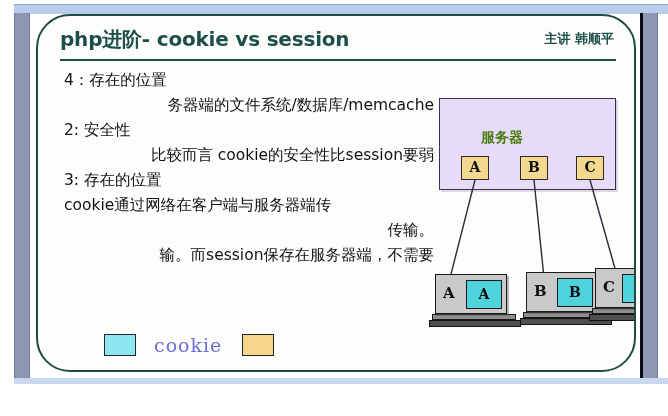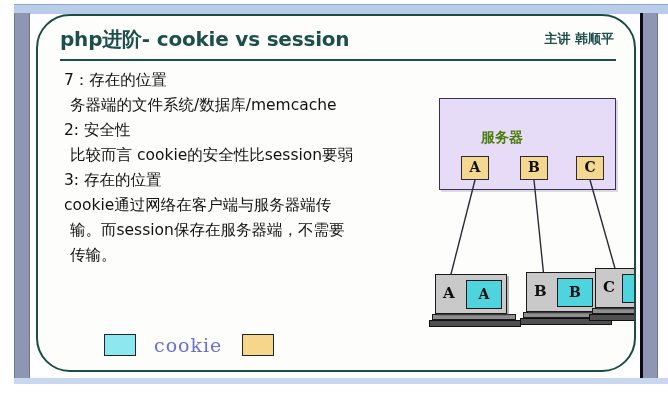--- a/index.html
+++ b/index.html
@@ -107,21 +107,21 @@
     left: 26px; top: 52px;
     width: 370px;
   }
   .line {
     font-family: "DejaVu Sans", sans-serif;
     font-size: 15.5px;
     color: #111111;
     line-height: 25px;
     white-space: nowrap;
   }
-  .line.indent { padding-left: 6px; }
+  .line.indent { padding-left: 6px; text-align: right; }
 
   
   .legend {
     position: absolute;
     left: 30px; top: 312px;
     width: 320px; height: 34px;
   }
   .legend-swatch {
     position: absolute;
     top: 6px;
@@ -256,28 +256,28 @@
 
   <div class="slide">
 
     <div class="title-row">
       <div class="title-main">php进阶- cookie vs session</div>
       <div class="title-author">主讲 韩顺平</div>
     </div>
     <div class="title-rule"></div>
 
     <div class="body-text">
-      <div class="line">7：存在的位置</div>
+      <div class="line">4：存在的位置</div>
       <div class="line indent">务器端的文件系统/数据库/memcache</div>
       <div class="line">2: 安全性</div>
       <div class="line indent">比较而言 cookie的安全性比session要弱</div>
       <div class="line">3: 存在的位置</div>
       <div class="line">cookie通过网络在客户端与服务器端传</div>
+      <div class="line indent">传输。</div>
       <div class="line indent">输。而session保存在服务器端，不需要</div>
-      <div class="line indent">传输。</div>
     </div>
 
     <div class="legend">
       <div id="sw-cookie" class="legend-swatch" style="background: rgb(140, 231, 238);"></div>
       <div id="lb-cookie" class="legend-label">cookie</div>
       <div id="sw-session" class="legend-swatch" style="background: rgb(246, 214, 139);"></div>
       <div id="lb-session" class="legend-label">session</div>
     </div>
 
     <div class="diagram">

